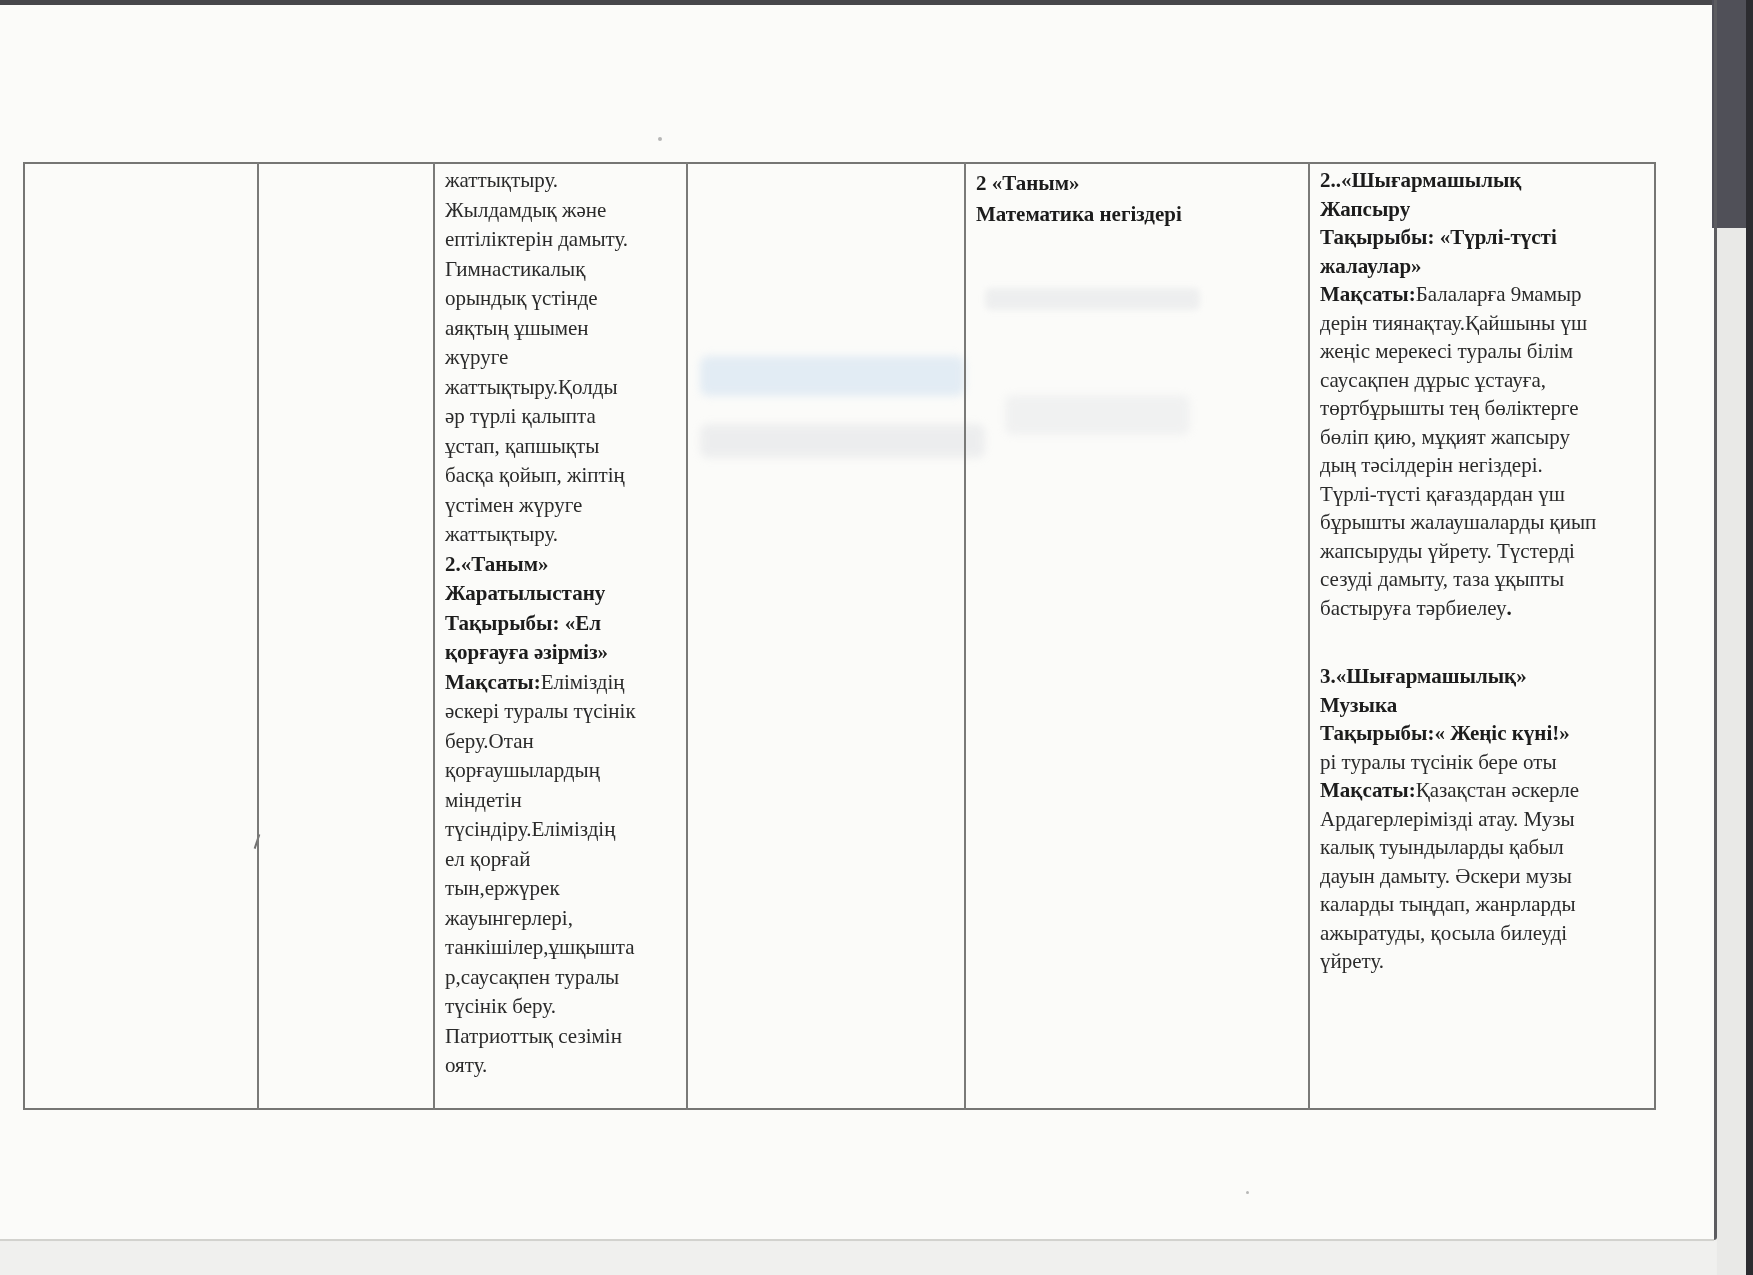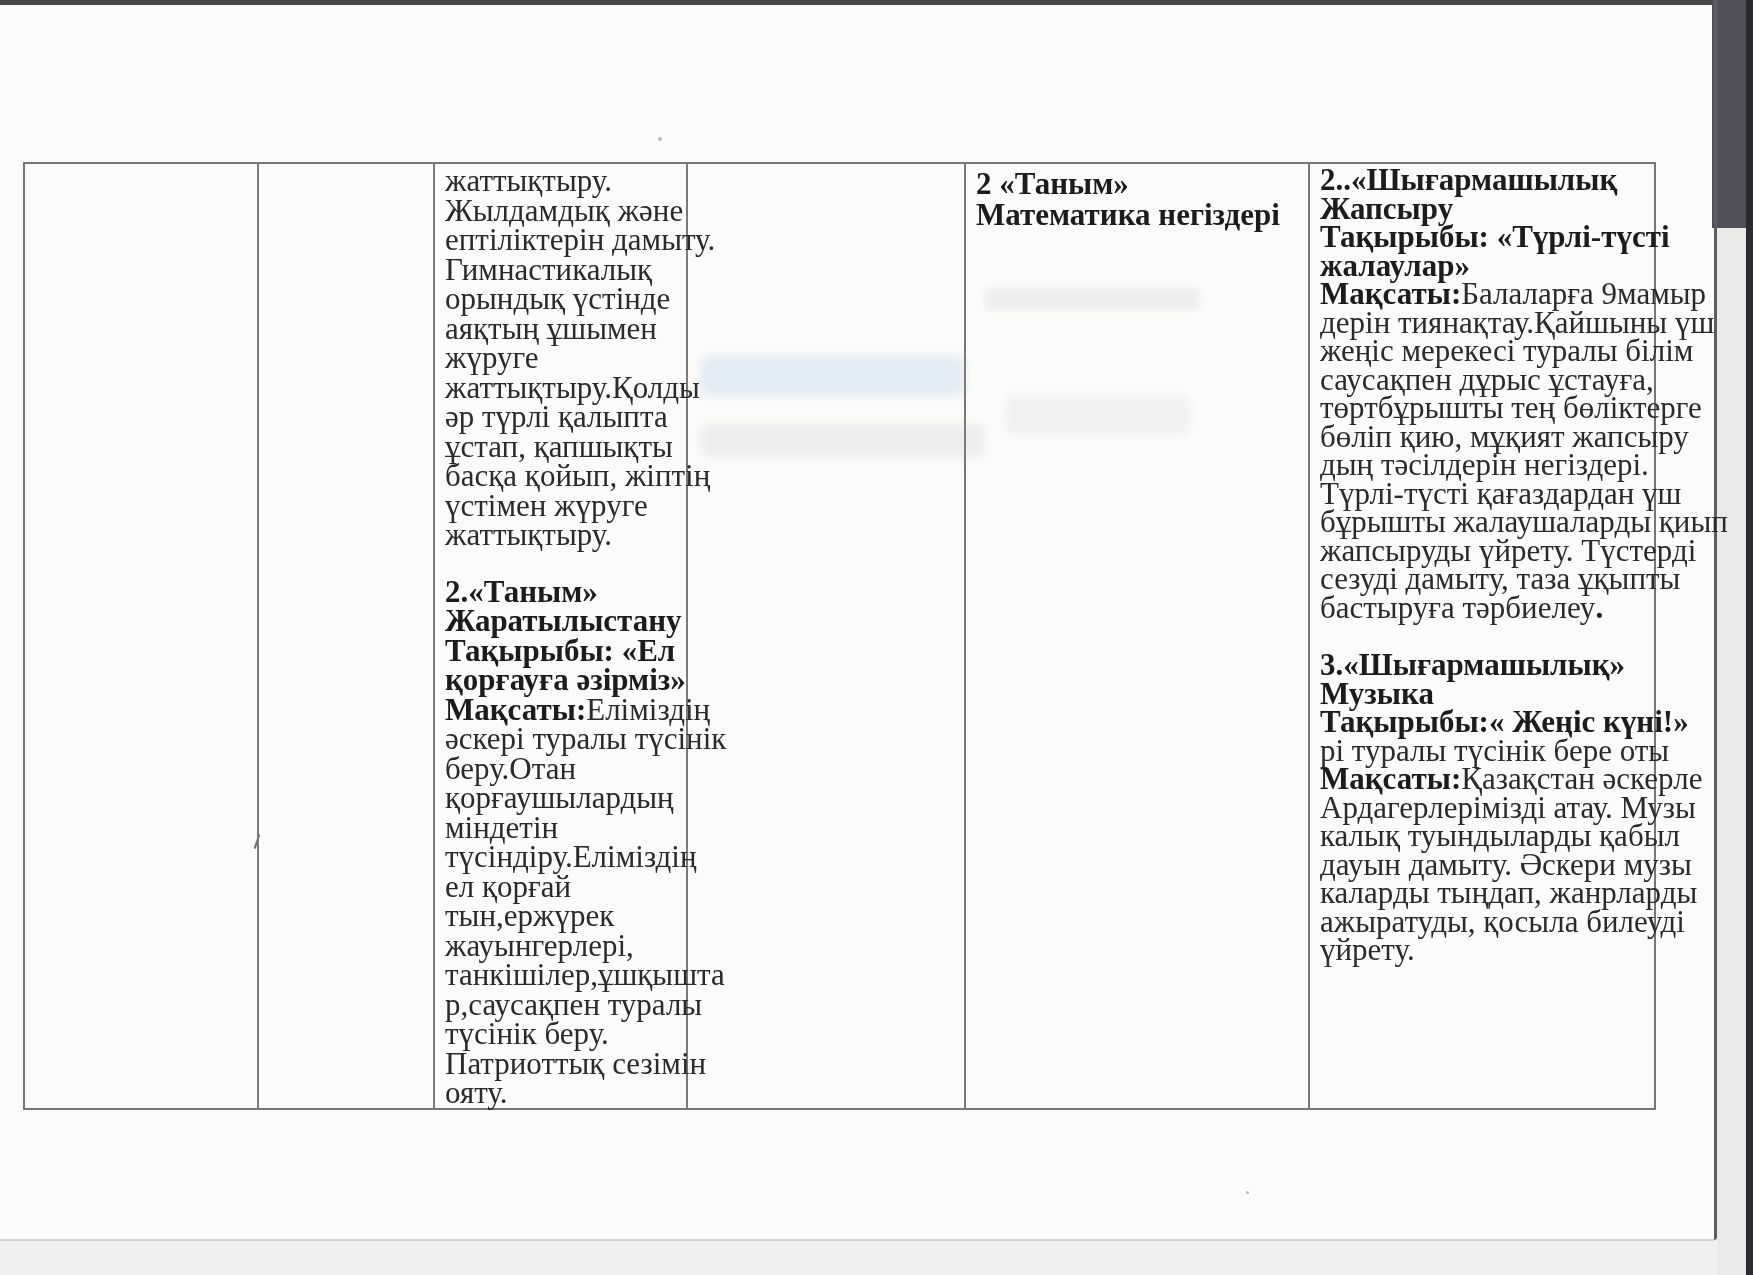--- a/index.html
+++ b/index.html
@@ -21,28 +21,28 @@
   .scan-right-dark-corner{position:absolute;left:1712px;top:0;width:41px;height:228px;background:#505058;}
   .page-edge-line{position:absolute;left:1714px;top:0;width:3px;height:1240px;background:#5c5c60;border-bottom-right-radius:6px;}
   .scan-right-strip{position:absolute;left:1746px;top:0;width:7px;height:1275px;background:#2c2c30;}
 
   
   .table-outline{position:absolute;left:23px;top:162px;width:1633px;height:948px;border:2px solid #767674;box-sizing:border-box;}
   .vline{position:absolute;top:162px;width:2px;height:948px;background:#7a7a78;}
   .v1{left:257px;} .v2{left:433px;} .v3{left:686px;} .v4{left:964px;} .v5{left:1308px;}
 
   
-  .cell{position:absolute;color:#2a2a2a;font-size:31px;white-space:nowrap;}
+  .cell{position:absolute;color:#2a2a2a;font-size:21px;white-space:nowrap;}
   .cell .line{white-space:nowrap;}
   .cell .bold{font-weight:bold;color:#1c1c1c;}
   #cell-c3{left:445px;top:166px;width:240px;line-height:29.5px;}
-  #cell-c3 .block + .block{margin-top:27px;}
+  #cell-c3 .block + .block{}
   #cell-c5{left:976px;top:168px;width:330px;line-height:31px;font-family:Liberation Serif, serif;}
   #cell-c6{left:1320px;top:166px;width:334px;line-height:28.5px;}
-  #cell-c6 .block + .block{margin-top:29px;font-family:Liberation Serif, serif;}
+  #cell-c6 .block + .block{margin-top:40px;font-family:Liberation Serif, serif;}
 
   
   .artifact{position:absolute;pointer-events:none;}
   .smudge-blue{left:700px;top:356px;width:265px;height:40px;background:#cfe0f0;opacity:.55;filter:blur(4px);border-radius:8px;}
   .smudge-gray-1{left:700px;top:424px;width:285px;height:34px;background:#c9ccd4;opacity:.28;filter:blur(4px);border-radius:8px;}
   .smudge-gray-2{left:985px;top:288px;width:215px;height:22px;background:#cccfd6;opacity:.28;filter:blur(3px);border-radius:6px;}
   .smudge-gray-3{left:1005px;top:395px;width:185px;height:40px;background:#cccfd6;opacity:.22;filter:blur(4px);border-radius:8px;}
   .pen-mark{left:256px;top:834px;width:2px;height:15px;background:#4d4d4d;opacity:.8;transform:rotate(18deg);}
   .speck-1{left:658px;top:137px;width:4px;height:4px;background:#9a9a9a;border-radius:50%;opacity:.7;}
   .speck-2{left:1246px;top:1191px;width:3px;height:3px;background:#9a9a9a;border-radius:50%;opacity:.7;}

